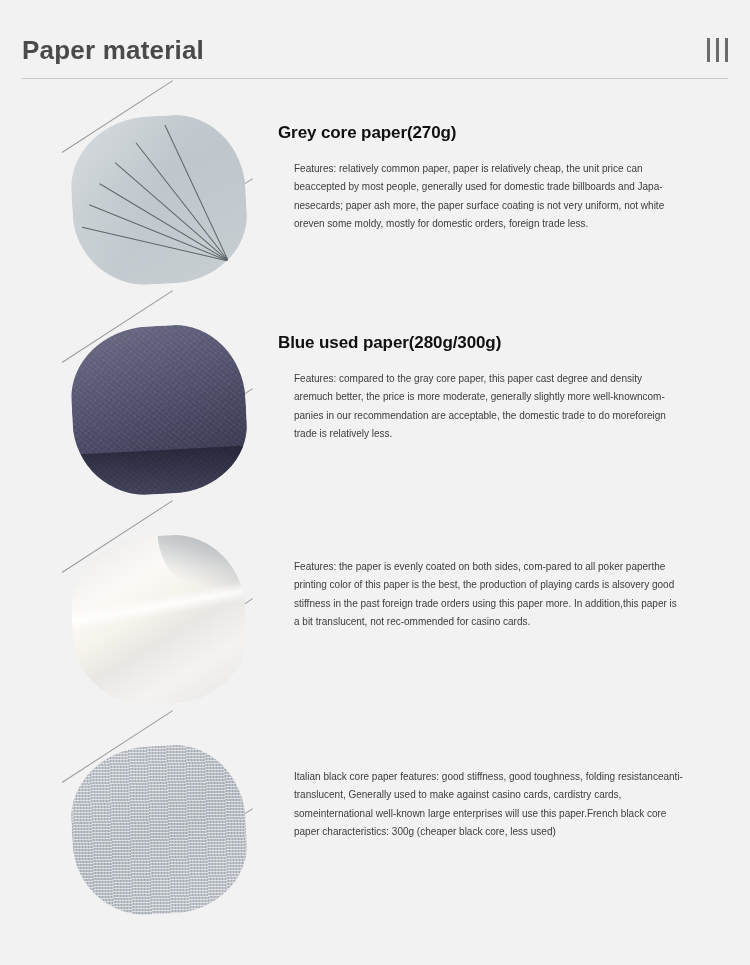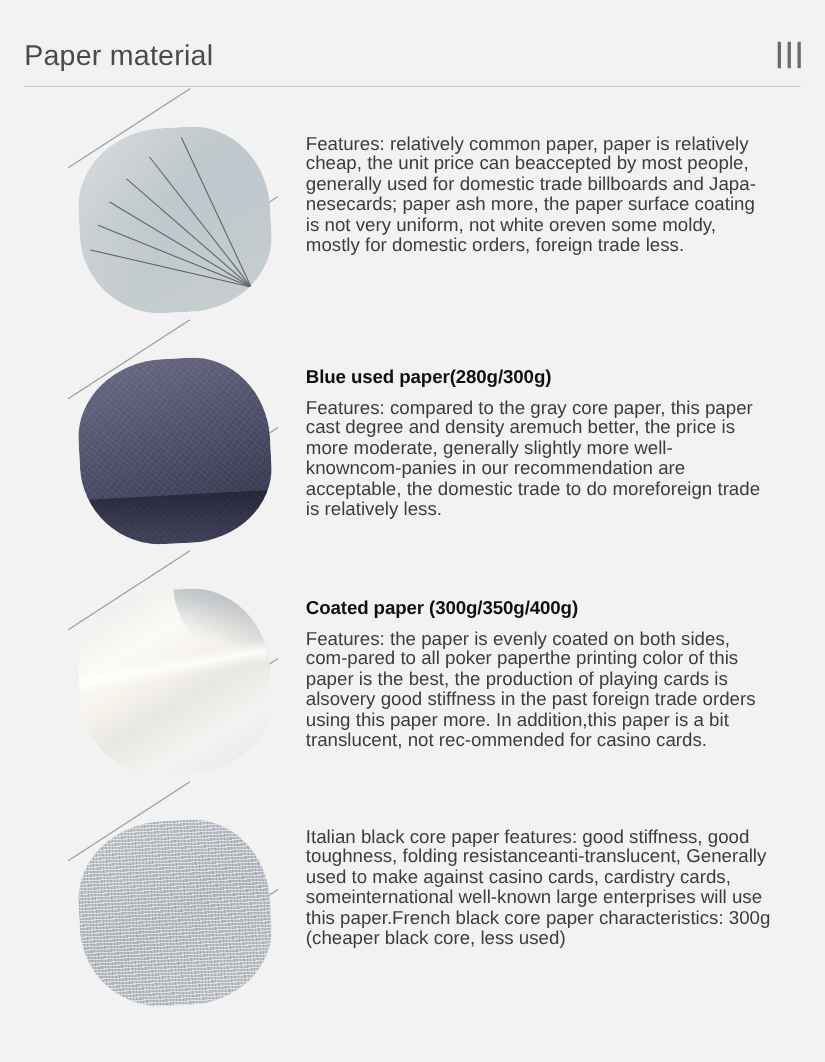--- a/index.html
+++ b/index.html
@@ -22,21 +22,21 @@
     left: 0;
     top: 0;
     width: 750px;
     height: 90px;
   }
   .header-title {
     position: absolute;
     left: 22px;
     top: 34px;
     font-size: 26px;
-    font-weight: 400;
+    font-weight: 700;
     color: #4a4a4a;
     letter-spacing: 0.2px;
     line-height: 32px;
     white-space: nowrap;
   }
   .header-bars {
     position: absolute;
     right: 22px;
     top: 38px;
     display: flex;
@@ -207,22 +207,22 @@
   .copy-title {
     margin: 0 0 8px 0;
     font-size: 17px;
     font-weight: 700;
     color: #101010;
     line-height: 22px;
     letter-spacing: -0.1px;
     white-space: nowrap;
   }
   .copy-body {
-    margin: 0;
-    font-size: 17px;
+    margin: 16px;
+    font-size: 10px;
     line-height: 18.4px;
     color: #3c3c3c;
   }
   .copy.wide { width: 430px; }
   .copy.wide .copy-title { font-size: 17px; }
 </style>
 </head>
 <body>
 
 <div class="page-header">
@@ -250,20 +250,21 @@
               <span></span>
               <span></span>
               <span></span>
               <span></span>
               <span></span>
           </div>
         </div>
       </div>
     </div>
     <div class="copy">
+      <h2 class="copy-title">Grey core paper(270g)</h2>
       <p class="copy-body">Features: relatively common paper, paper is relatively cheap, the unit price can beaccepted by most people, generally used for domestic trade billboards and Japa-nesecards; paper ash more, the paper surface coating is not very uniform, not white oreven some moldy, mostly for domestic orders, foreign trade less.</p>
     </div>
   </div>
 
   <div class="item-row">
     <div class="figure">
       <div class="guide top"></div>
       <div class="guide bottom"></div>
       <div class="swatch sw-blue">
         <div class="swatch-inner"></div>
@@ -277,21 +278,20 @@
 
   <div class="item-row">
     <div class="figure">
       <div class="guide top"></div>
       <div class="guide bottom"></div>
       <div class="swatch sw-white">
         <div class="swatch-inner"></div>
       </div>
     </div>
     <div class="copy">
-      <h2 class="copy-title">Coated paper (300g/350g/400g)</h2>
       <p class="copy-body">Features: the paper is evenly coated on both sides, com-pared to all poker paperthe printing color of this paper is the best, the production of playing cards is alsovery good stiffness in the past foreign trade orders using this paper more. In addition,this paper is a bit translucent, not rec-ommended for casino cards.</p>
     </div>
   </div>
 
   <div class="item-row">
     <div class="figure">
       <div class="guide top"></div>
       <div class="guide bottom"></div>
       <div class="swatch sw-mesh">
         <div class="swatch-inner"></div>

